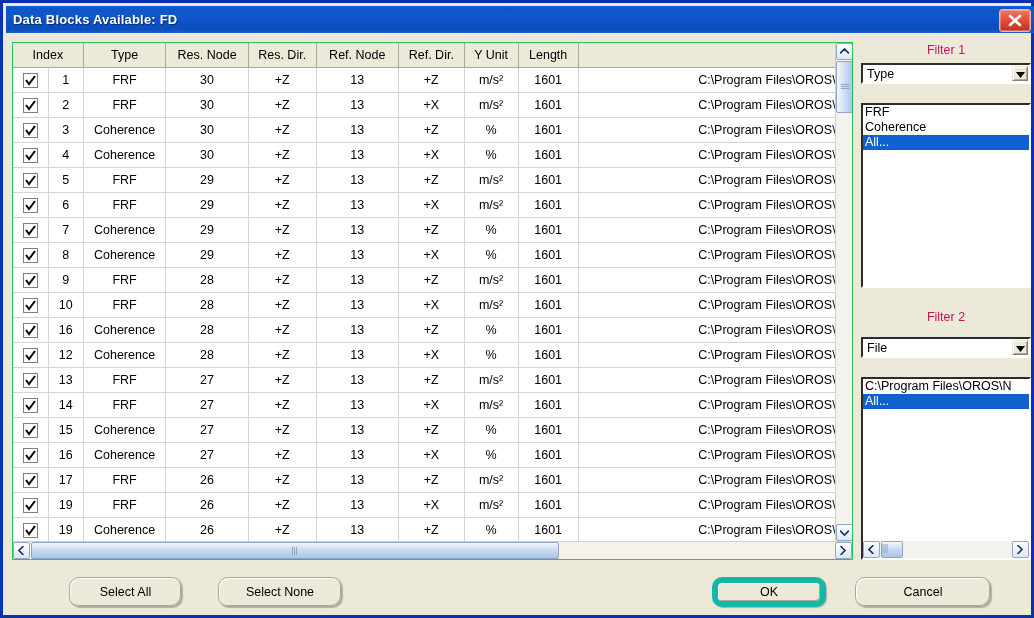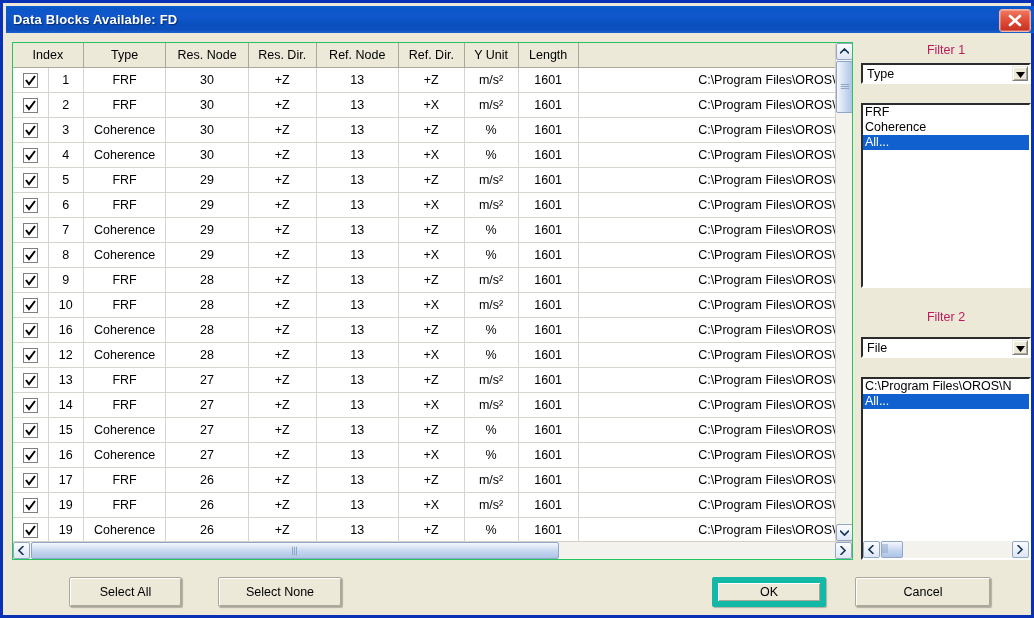--- a/index.html
+++ b/index.html
@@ -262,21 +262,21 @@
   }
 
   
   .btn {
     position: absolute;
     height: 30px;
     background: #ece9d8;
     border: 1px solid #aca899;
     box-shadow: inset 1px 1px 0 #ffffff, inset -1px -1px 0 #aca899,
                 1px 1px 1px rgba(0,0,0,.25);
-    border-radius: 2px;
+    border-radius: 10px;
     font-size: 12.5px;
     color: #000;
     display: flex;
     align-items: center;
     justify-content: center;
     cursor: pointer;
     box-sizing: border-box;
   }
   .btn.default {
     border: 6px solid #14b8a6;

